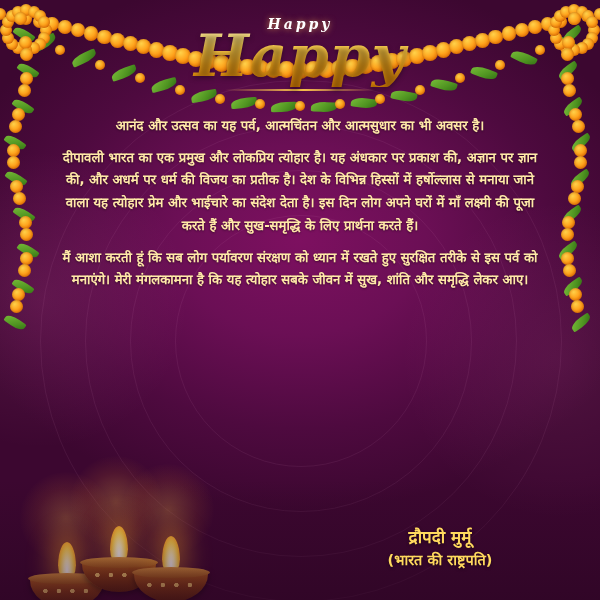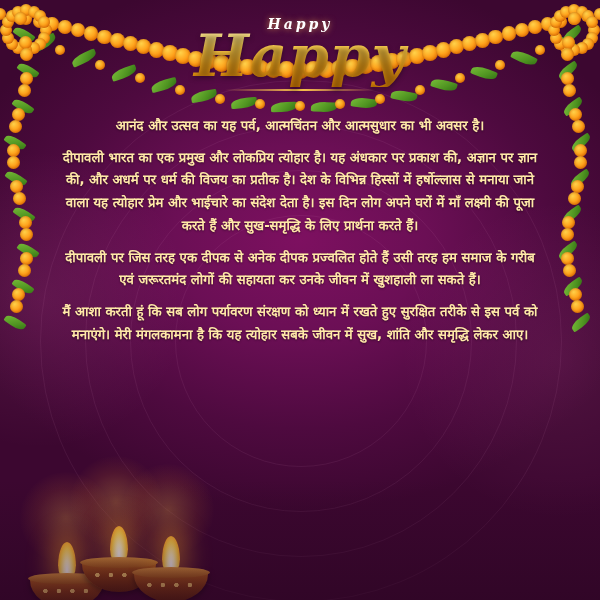--- a/index.html
+++ b/index.html
@@ -394,21 +394,20 @@
 
   <div class="header">
     <div class="happy">Happy</div>
     <div class="diwali">Happy</div>
     <div class="header-rule"></div>
   </div>
 
   <div class="message" id="message-body">
       <p>आनंद और उत्सव का यह पर्व, आत्मचिंतन और आत्मसुधार का भी अवसर है।</p>
       <p>दीपावली भारत का एक प्रमुख और लोकप्रिय त्योहार है। यह अंधकार पर प्रकाश की, अज्ञान पर ज्ञान की, और अधर्म पर धर्म की विजय का प्रतीक है। देश के विभिन्न हिस्सों में हर्षोल्लास से मनाया जाने वाला यह त्योहार प्रेम और भाईचारे का संदेश देता है। इस दिन लोग अपने घरों में माँ लक्ष्मी की पूजा करते हैं और सुख-समृद्धि के लिए प्रार्थना करते हैं।</p>
-      <p>दीपावली पर जिस तरह एक दीपक से अनेक दीपक प्रज्वलित होते हैं उसी तरह हम समाज के गरीब एवं जरूरतमंद लोगों की सहायता कर उनके जीवन में खुशहाली ला सकते हैं।</p>
       <p>मैं आशा करती हूं कि सब लोग पर्यावरण संरक्षण को ध्यान में रखते हुए सुरक्षित तरीके से इस पर्व को मनाएंगे। मेरी मंगलकामना है कि यह त्योहार सबके जीवन में सुख, शांति और समृद्धि लेकर आए।</p>
     </div>
 
   <div class="diya-group">
     <div class="flame-glow" style="left:-10px; bottom:22px;"></div>
     <div class="flame-glow" style="left:40px; bottom:38px;"></div>
     <div class="flame-glow" style="left:92px; bottom:30px;"></div>
 
     <div class="diya" style="left:0px; bottom:8px;">
       <div class="flame" style="left:28px; top:-36px;"></div>
@@ -427,14 +426,18 @@
     <div class="diya" style="left:104px; bottom:14px;">
       <div class="flame" style="left:28px; top:-36px;"></div>
       <div class="bowl">
           <div class="bowl-dots"></div>
         </div>
     </div>
   </div>
 
   <div class="bottom-shade"></div>
 
+  <div class="signature">
+    <div class="sig-name">द्रौपदी मुर्मू</div>
+    <div class="sig-title">(भारत की राष्ट्रपति)</div>
+  </div>
 
 </div>
 
 </body></html>

